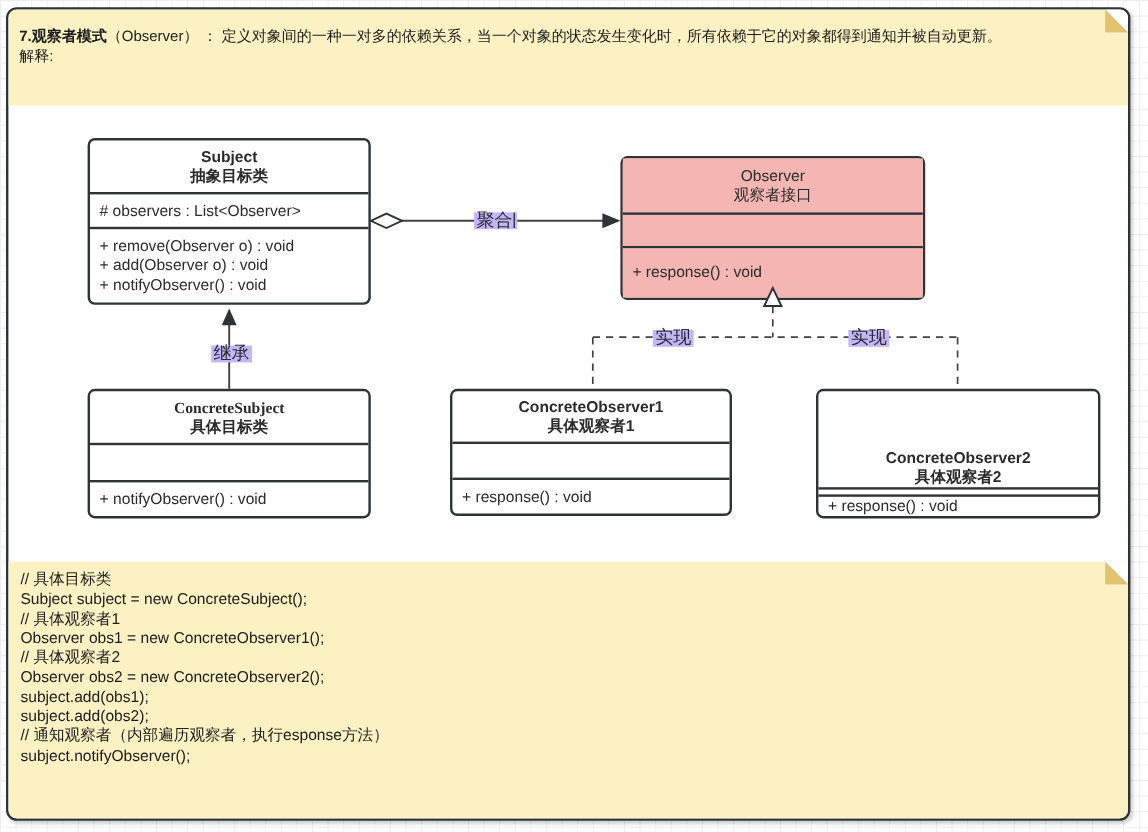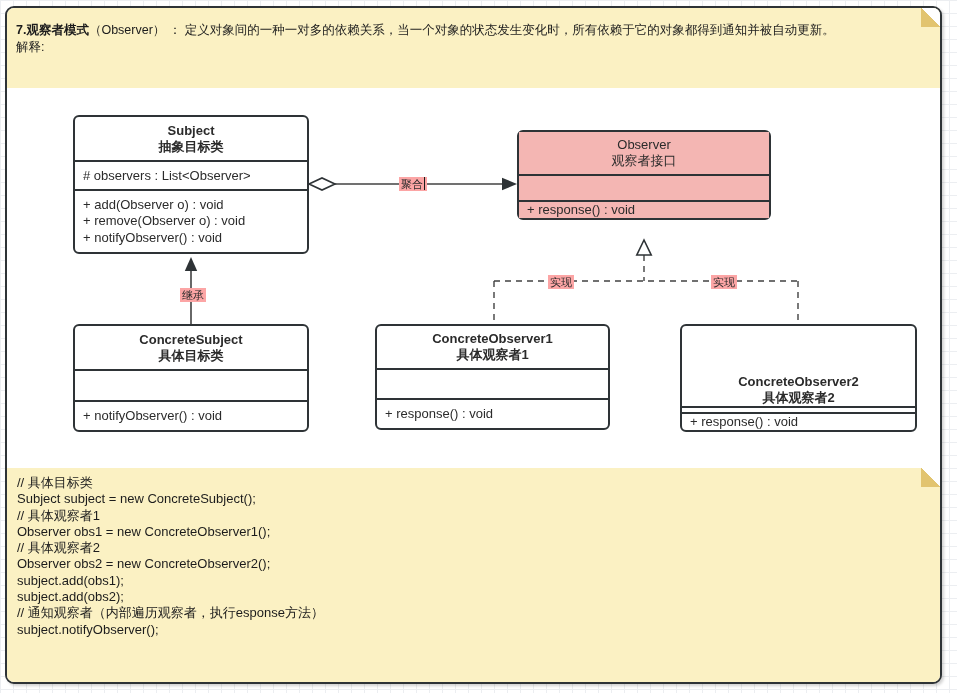--- a/index.html
+++ b/index.html
@@ -49,38 +49,38 @@
   .uml-title.normal { font-weight:normal; }
   .uml-attrs { border-top:2px solid #2e3336; border-bottom:2px solid #2e3336;
     display:flex; flex-direction:column; justify-content:center; padding-left:8px; }
   .uml-methods { flex:1; display:flex; flex-direction:column; justify-content:center;
     padding-left:8px; line-height:16.5px; }
   .pink { background:#f4b6b3; }
 
   #subject            { left:66px;  top:107px; width:236px; height:139px; }
   #subject .uml-title { height:43px; }
   #subject .uml-attrs { height:31px; }
-  #observer            { left:510px; top:122px; width:254px; height:90px; }
+  #observer            { left:510px; top:122px; width:254px; height:120px; }
   #observer .uml-title { height:45px; }
   #observer .uml-attrs { height:30px; }
   #concrete-subject            { left:66px;  top:316px; width:236px; height:108px; }
-  #concrete-subject .uml-title { height:43px; }
+  #concrete-subject .uml-title { height:43px;font-family:Liberation Serif, serif; }
   #concrete-subject .uml-attrs { height:33px; }
   #concrete-observer1            { left:368px; top:316px; width:235px; height:106px; }
   #concrete-observer1 .uml-title { height:42px; }
   #concrete-observer1 .uml-attrs { height:32px; }
   #concrete-observer2            { left:673px; top:316px; width:237px; height:108px; }
   #concrete-observer2 .uml-title { height:57px;margin-top:48px; }
   #concrete-observer2 .uml-attrs { height:33px; }
 
   svg.edges { position:absolute; left:0; top:0; width:957px; height:693px; pointer-events:none; }
 
   .edge-label {
     position:absolute; transform:translate(-50%,-50%);
-    background:#fca5a5; color:#2b2b2b; font-size:11px; line-height:14px;
+    background:#c4b5fd; color:#2b2b2b; font-size:15px; line-height:14px;
     padding:0 2px; white-space:nowrap;
   }
   .caret {
     display:inline-block; width:1px; height:13px; background:#1a1a1a;
     vertical-align:-2px; margin-left:1px;
   }
 </style>
 </head>
 <body>
 
@@ -94,22 +94,22 @@
 
   <div class="uml" id="subject">
     <div class="uml-title">
       <div>Subject</div>
       <div>抽象目标类</div>
     </div>
     <div class="uml-attrs">
       <div># observers : List&lt;Observer&gt;</div>
     </div>
     <div class="uml-methods">
+      <div>+ remove(Observer o) : void</div>
       <div>+ add(Observer o) : void</div>
-      <div>+ remove(Observer o) : void</div>
       <div>+ notifyObserver() : void</div>
     </div>
   </div>
 
   <div class="uml" id="observer">
     <div class="uml-title normal pink">
       <div>Observer</div>
       <div>观察者接口</div>
     </div>
     <div class="uml-attrs pink"></div>

